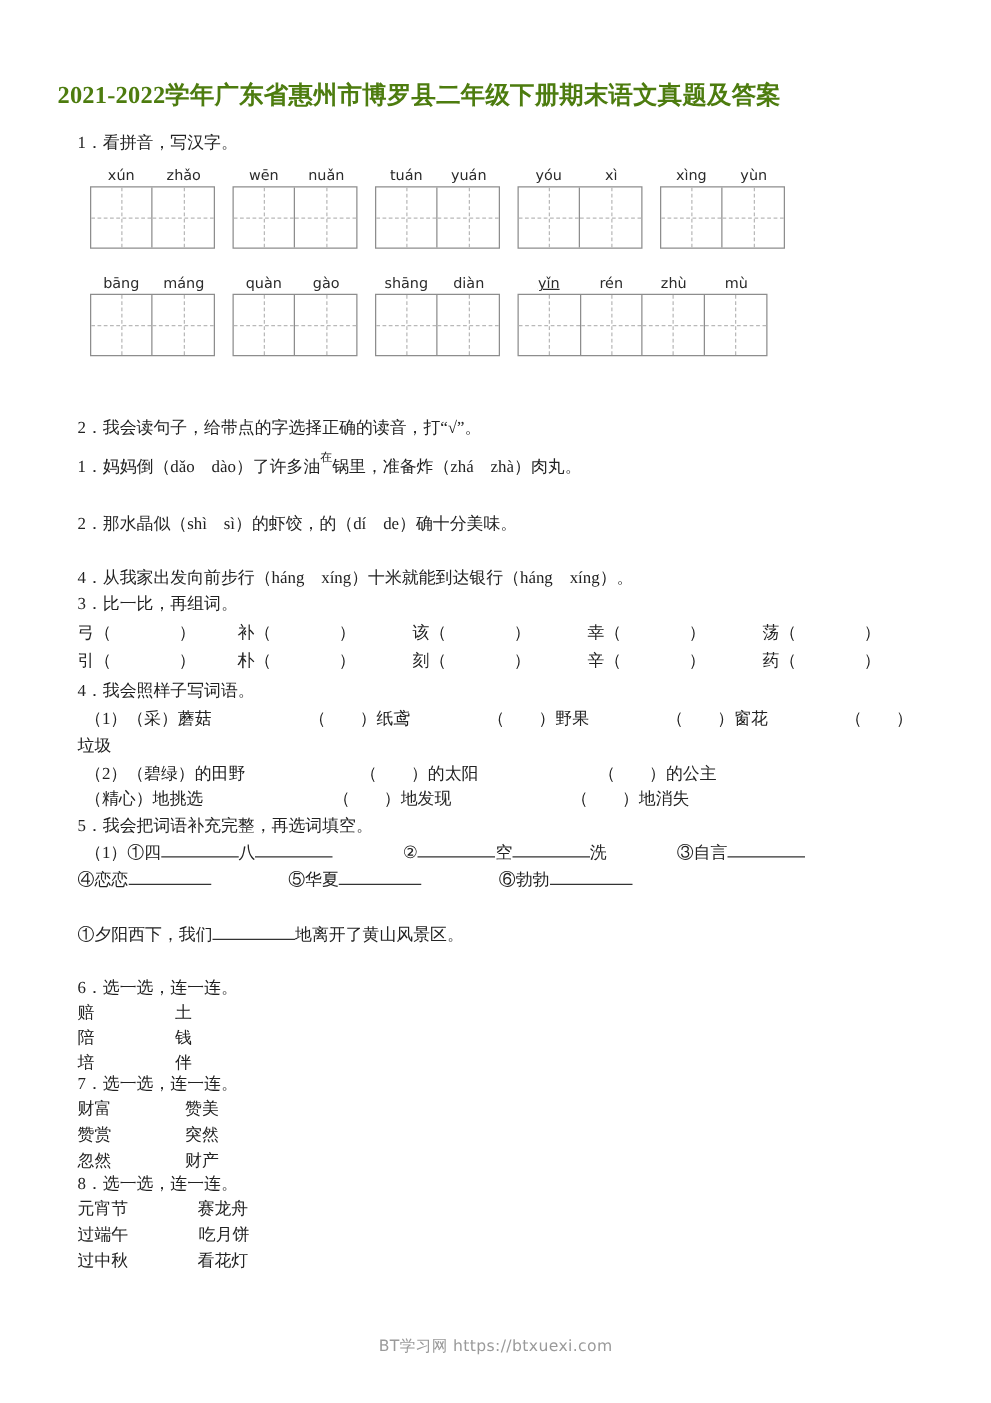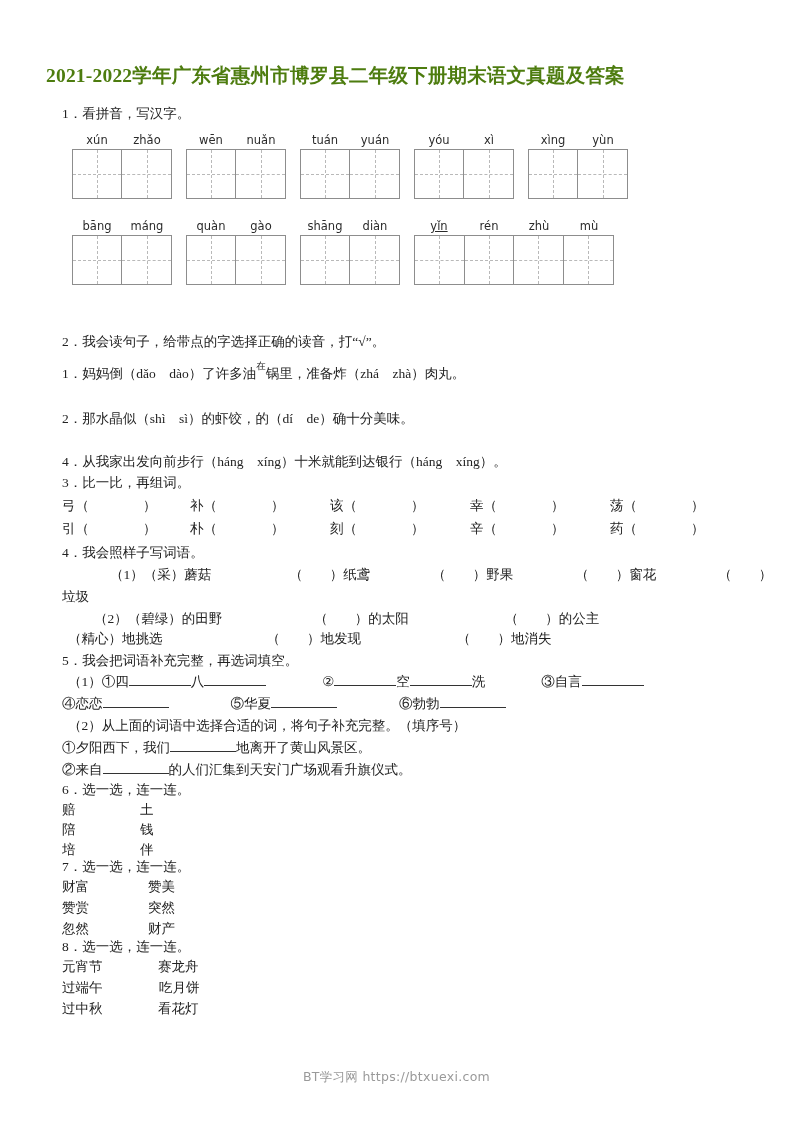--- a/index.html
+++ b/index.html
@@ -268,31 +268,29 @@
       <div class="line" style="left: 470px; top: 497px;"><span>幸</span><span class="brk">（　　　　）</span></div>
       <div class="line" style="left: 610px; top: 497px;"><span>荡</span><span class="brk">（　　　　）</span></div>
       <div class="line" style="left: 62px; top: 520px;"><span>引</span><span class="brk">（　　　　）</span></div>
       <div class="line" style="left: 190px; top: 520px;"><span>朴</span><span class="brk">（　　　　）</span></div>
       <div class="line" style="left: 330px; top: 520px;"><span>刻</span><span class="brk">（　　　　）</span></div>
       <div class="line" style="left: 470px; top: 520px;"><span>辛</span><span class="brk">（　　　　）</span></div>
       <div class="line" style="left: 610px; top: 520px;"><span>药</span><span class="brk">（　　　　）</span></div>
     </div>
 
   <div class="q-head" style="left:62px; top:544px;">4．我会照样子写词语。</div>
-  <div id="q4-line1" class="line" style="left:68px; top:566px;"><span style="margin-right: 78px; margin-left: 42px;">（1）（采）蘑菇</span><span style="margin-right: 62px;"><span>（  ）</span><span>纸鸢</span></span><span style="margin-right: 62px;"><span>（  ）</span><span>野果</span></span><span style="margin-right: 62px;"><span>（  ）</span><span>窗花</span></span><span style="margin-right: 0px;"><span>（  ）</span></span></div>
+  <div id="q4-line1" class="line" style="left:68px; top:566px;"><span style="margin-right: 78px;">（1）（采）蘑菇</span><span style="margin-right: 62px;"><span>（  ）</span><span>纸鸢</span></span><span style="margin-right: 62px;"><span>（  ）</span><span>野果</span></span><span style="margin-right: 62px;"><span>（  ）</span><span>窗花</span></span><span style="margin-right: 0px;"><span>（  ）</span></span></div>
   <div class="line" style="left:62px; top:588px;">垃圾</div>
-  <div id="q4-line2" class="line" style="left:68px; top:610px;"><span style="margin-right: 92px; margin-left: 26px;">（2）（碧绿）的田野</span><span style="margin-right: 96px;"><span>（  </span><span>）的太阳</span></span><span style="margin-right: 96px;"><span>（  </span><span>）的公主</span></span></div>
+  <div id="q4-line2" class="line" style="left:68px; top:610px;"><span style="margin-right: 92px;">（2）（碧绿）的田野</span><span style="margin-right: 96px;"><span>（  </span><span>）的太阳</span></span><span style="margin-right: 96px;"><span>（  </span><span>）的公主</span></span></div>
   <div id="q4-line3" class="line" style="left:68px; top:630px;"><span style="margin-right: 104px;">（精心）地挑选</span><span style="margin-right: 96px;"><span>（  </span><span>）地发现</span></span><span style="margin-right: 96px;"><span>（  </span><span>）地消失</span></span></div>
 
   <div class="q-head" style="left:62px; top:652px;">5．我会把词语补充完整，再选词填空。</div>
   <div id="q5-row1" class="line" style="left:68px; top:673px;"><span>（1）</span><span style="margin-right: 56px;"><span>①</span><span>四</span><span class="blank bl-62"></span><span>八</span><span class="blank bl-62"></span></span><span style="margin-right: 56px;"><span>②</span><span class="blank bl-62"></span><span>空</span><span class="blank bl-62"></span><span>洗</span></span><span style="margin-right: 0px;"><span>③</span><span>自言</span><span class="blank bl-62"></span></span></div>
   <div id="q5-row2" class="line" style="left:62px; top:695px;"><span style="margin-right: 62px;"><span>④</span><span>恋恋</span><span class="blank bl-66"></span></span><span style="margin-right: 62px;"><span>⑤</span><span>华夏</span><span class="blank bl-66"></span></span><span style="margin-right: 0px;"><span>⑥</span><span>勃勃</span><span class="blank bl-66"></span></span></div>
-  <div class="line" style="left:68px; top:717px;">（2）从上面的词语中选择合适的词，将句子补充完整。（填序号）</div>
   <div id="q5-s1" class="line" style="left:62px; top:739px;"><span>①夕阳西下，我们</span><span class="blank bl-66"></span><span>地离开了黄山风景区。</span></div>
-  <div id="q5-s2" class="line" style="left:62px; top:761px;"><span>②来自</span><span class="blank bl-66"></span><span>的人们汇集到天安门广场观看升旗仪式。</span></div>
 
   <div class="q-head" style="left:62px; top:781px;">6．选一选，连一连。</div>
   <div id="q6-pairs">
       <div class="match-left" style="left: 62px; top: 801px;">赔</div>
       <div class="match-left" style="left: 62px; top: 821px;">陪</div>
       <div class="match-left" style="left: 62px; top: 841px;">培</div>
       <div class="match-right" style="left: 140px; top: 801px;">土</div>
       <div class="match-right" style="left: 140px; top: 821px;">钱</div>
       <div class="match-right" style="left: 140px; top: 841px;">伴</div>
     </div>

